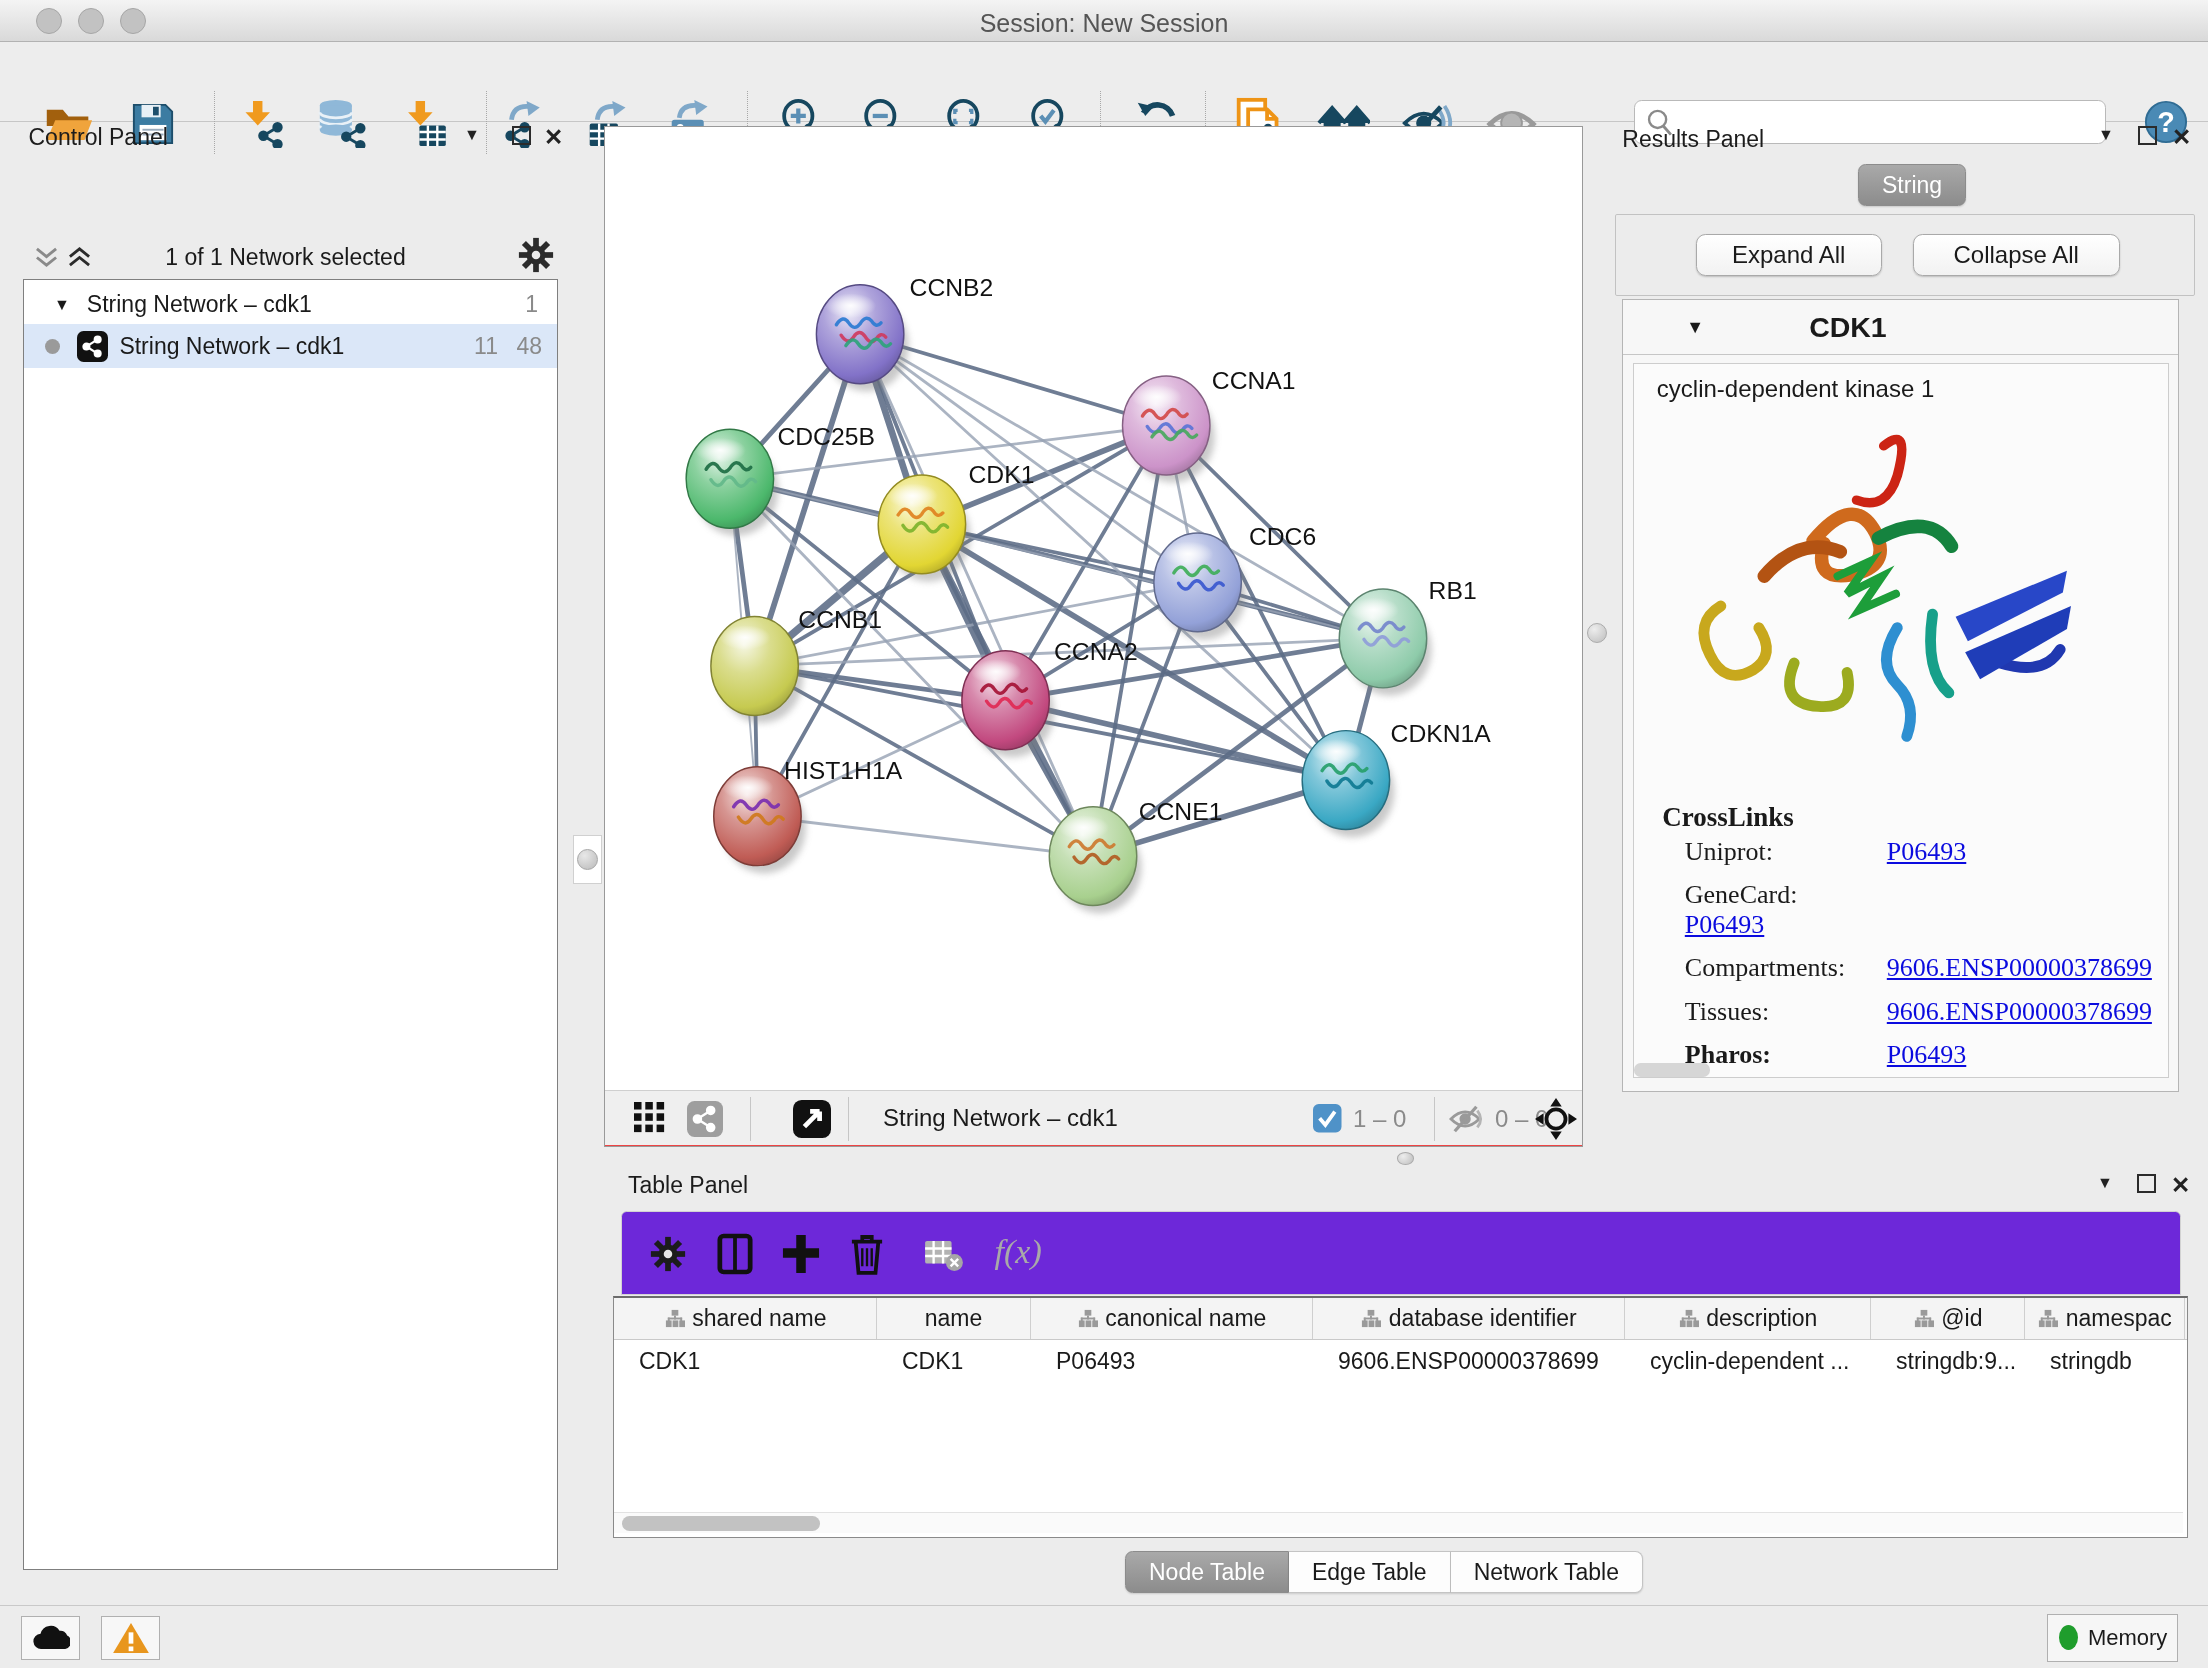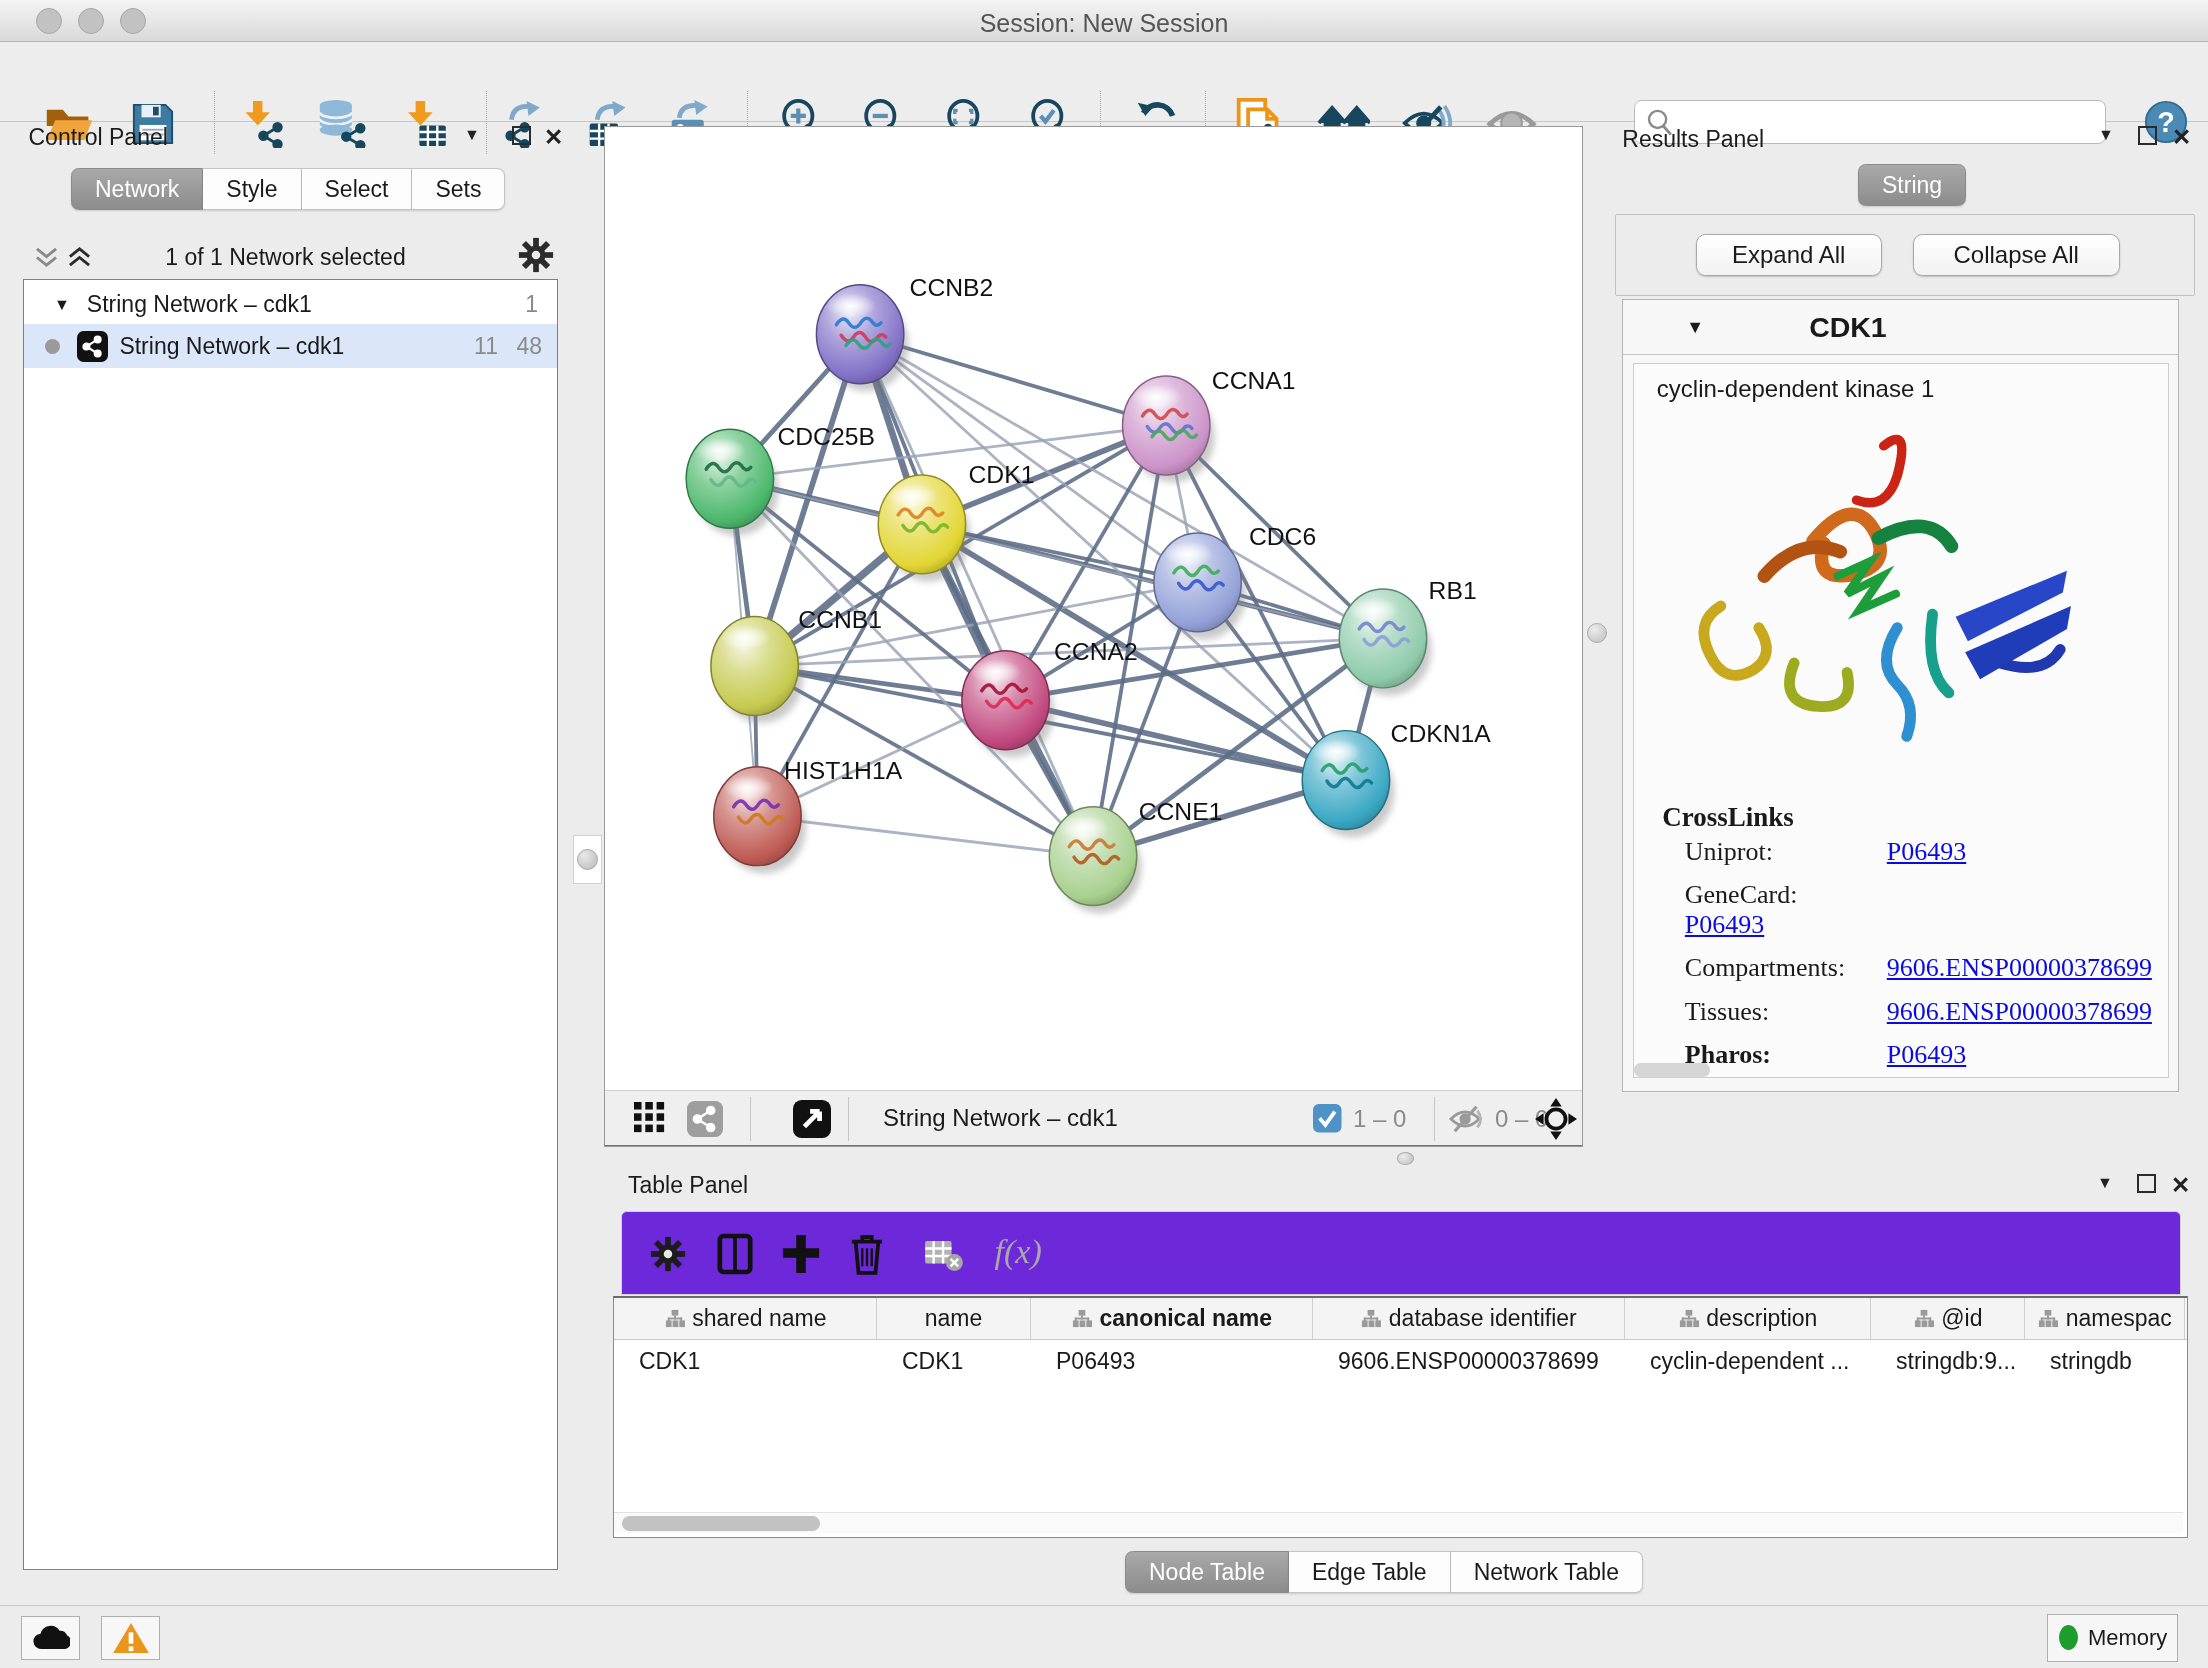--- a/index.html
+++ b/index.html
@@ -227,26 +227,20 @@
       </svg>
   </div>
 </div>
 
 <div class="abs" style="left:0; top:124px; width:571px; height:1482px">
   <div class="abs ptitle" style="left:28.5px; top:126px - 124px">Control Panel</div>
   <div class="abs pctl" style="left:464px; top:1.9px; font-size:16px">▼</div>
   <div class="abs" style="left:512px; top:1.9px; width:19px; height:19px; border:2.9px solid #2b2b2b; cursor:pointer"></div>
   <div class="abs pctl" style="left:544px; top:0; font-size:23px; font-weight:bold">✕</div>
 
-  <div class="abs seg" style="left:71px; top:44px" id="ctrl-tabs">
-      <div class="tab sel">Network</div>
-      <div class="tab">Style</div>
-      <div class="tab">Select</div>
-      <div class="tab">Sets</div>
-    </div>
 
   <svg class="abs" width="25" height="23" style="left:34px; top:122px" viewBox="0 0 26 24">
       <path d="M3 3 l10 8 10 -8 M3 12 l10 8 10 -8" fill="none" stroke="#8a8a8a" stroke-width="3"></path>
     </svg>
   <svg class="abs" width="25" height="23" style="left:67px; top:122px" viewBox="0 0 26 24">
       <path d="M3 11 l10 -8 10 8 M3 20 l10 -8 10 8" fill="none" stroke="#2b2b2b" stroke-width="3"></path>
     </svg>
   <div class="abs" style="left:105px; top:120px; width:361px; text-align:center; font-size:23px">1 of 1 Network selected</div>
   <svg class="abs" width="38" height="38" style="left:517px; top:112px" viewBox="0 0 40 40">
       <g fill="#2b2b2b">
@@ -680,21 +674,21 @@
               <rect x="4" y="10" width="15" height="2"></rect>
               <rect x="4" y="10" width="2" height="4"></rect>
               <rect x="17" y="10" width="2" height="4"></rect>
             </g>
           </svg>
           <span>shared name</span>
         </div>
         <div class="th" style="width: 154px;">
           <span>name</span>
         </div>
-        <div class="th" style="width: 282px; font-weight: bold;">
+        <div class="th" style="width: 282px;">
           <svg width="21" height="21" viewBox="0 0 22 22">
             <g fill="#9a9a9a">
               <rect x="8" y="2" width="7" height="6"></rect>
               <rect x="2" y="13" width="6" height="7"></rect>
               <rect x="9" y="13" width="6" height="7"></rect>
               <rect x="16" y="13" width="6" height="7"></rect>
               <rect x="10.5" y="8" width="2" height="4"></rect>
               <rect x="4" y="10" width="15" height="2"></rect>
               <rect x="4" y="10" width="2" height="4"></rect>
               <rect x="17" y="10" width="2" height="4"></rect>

